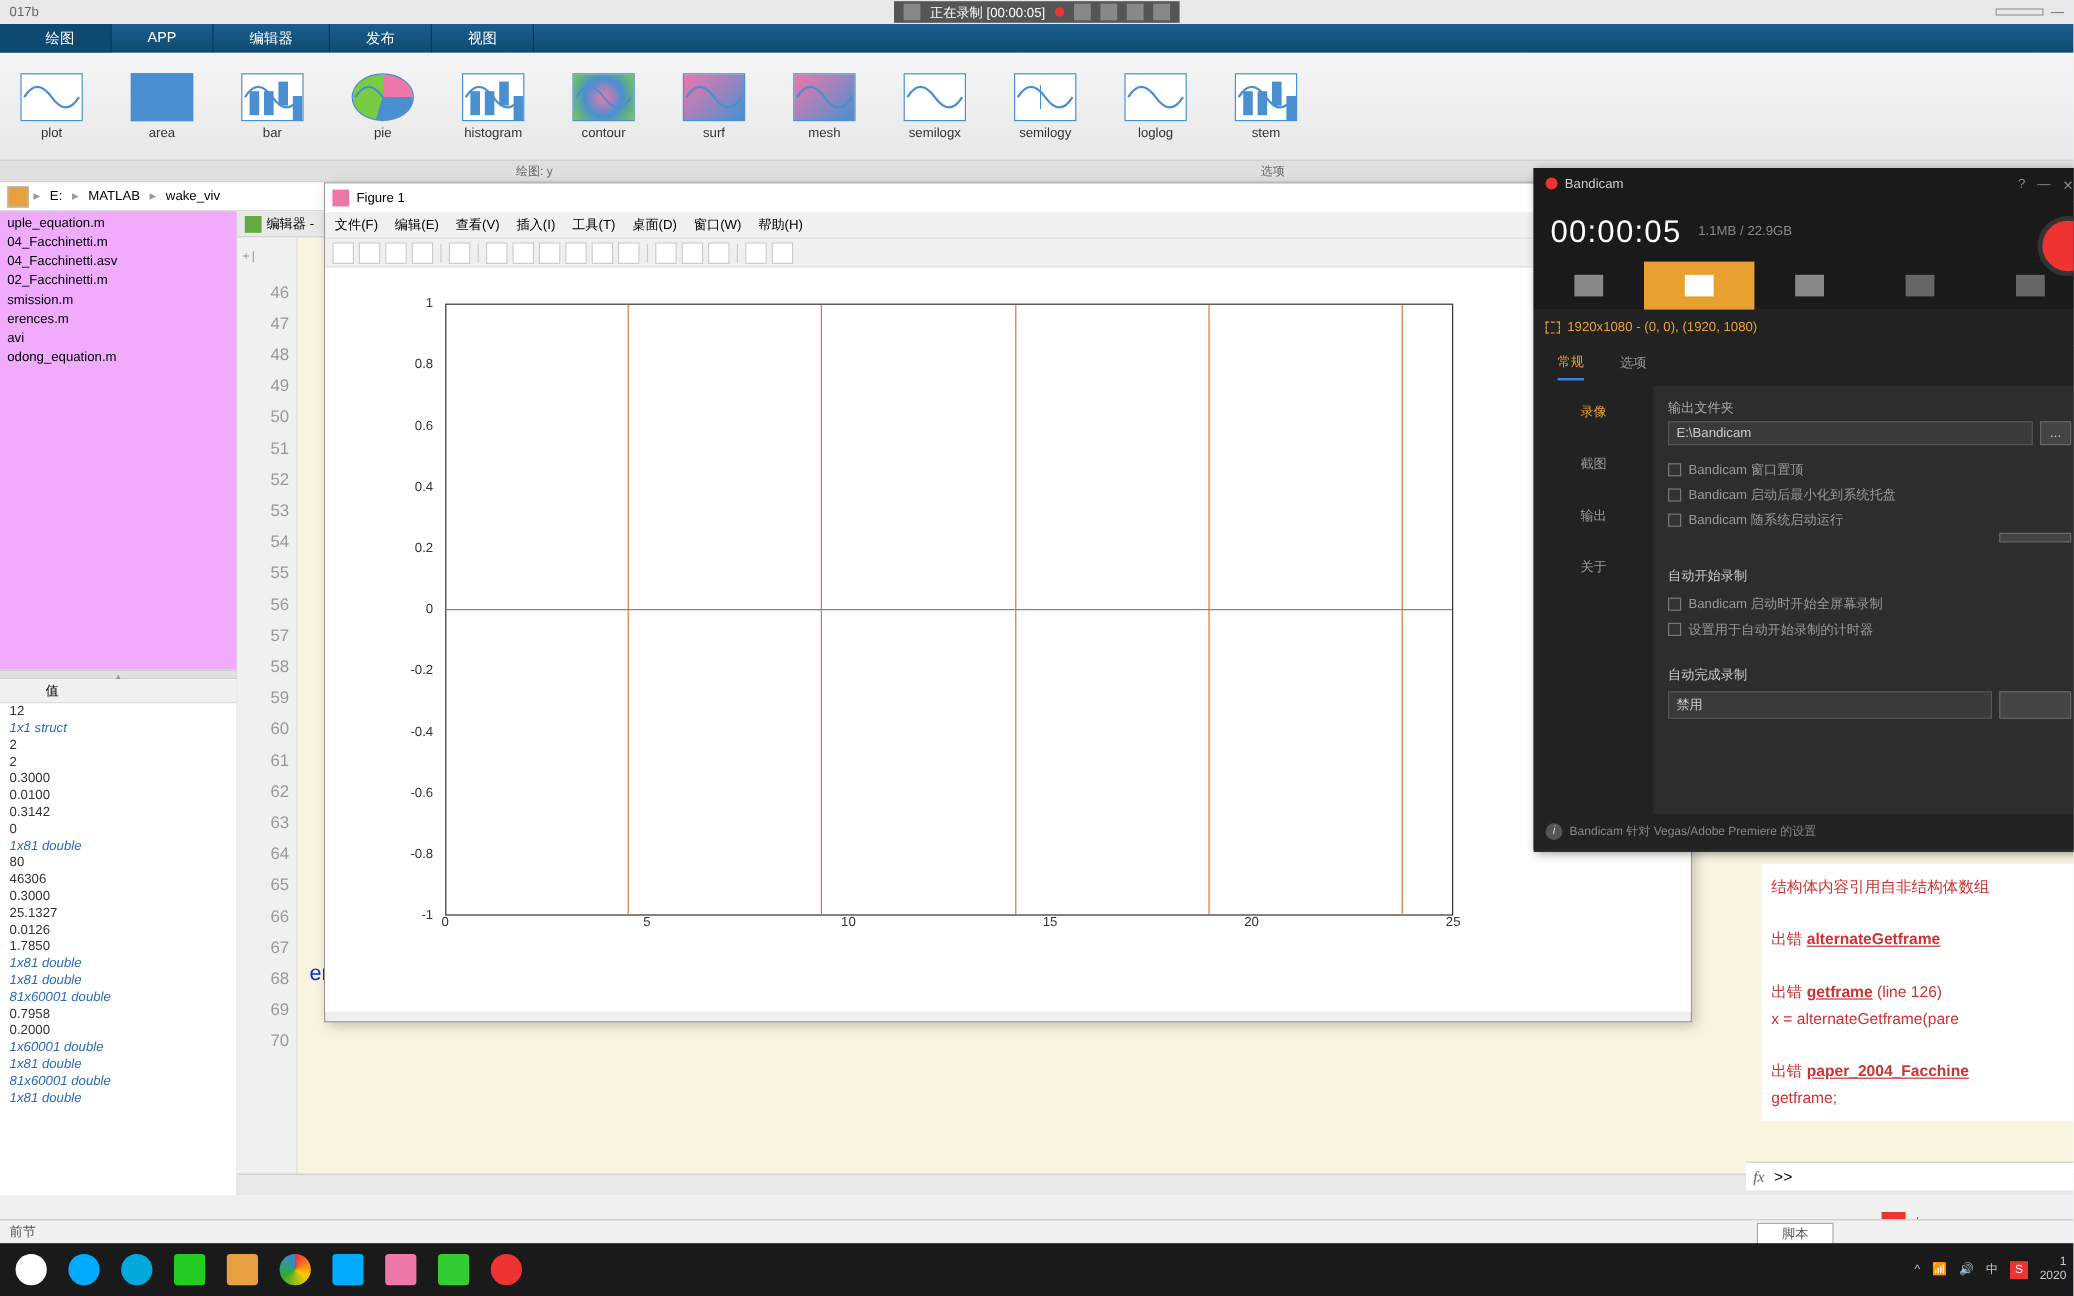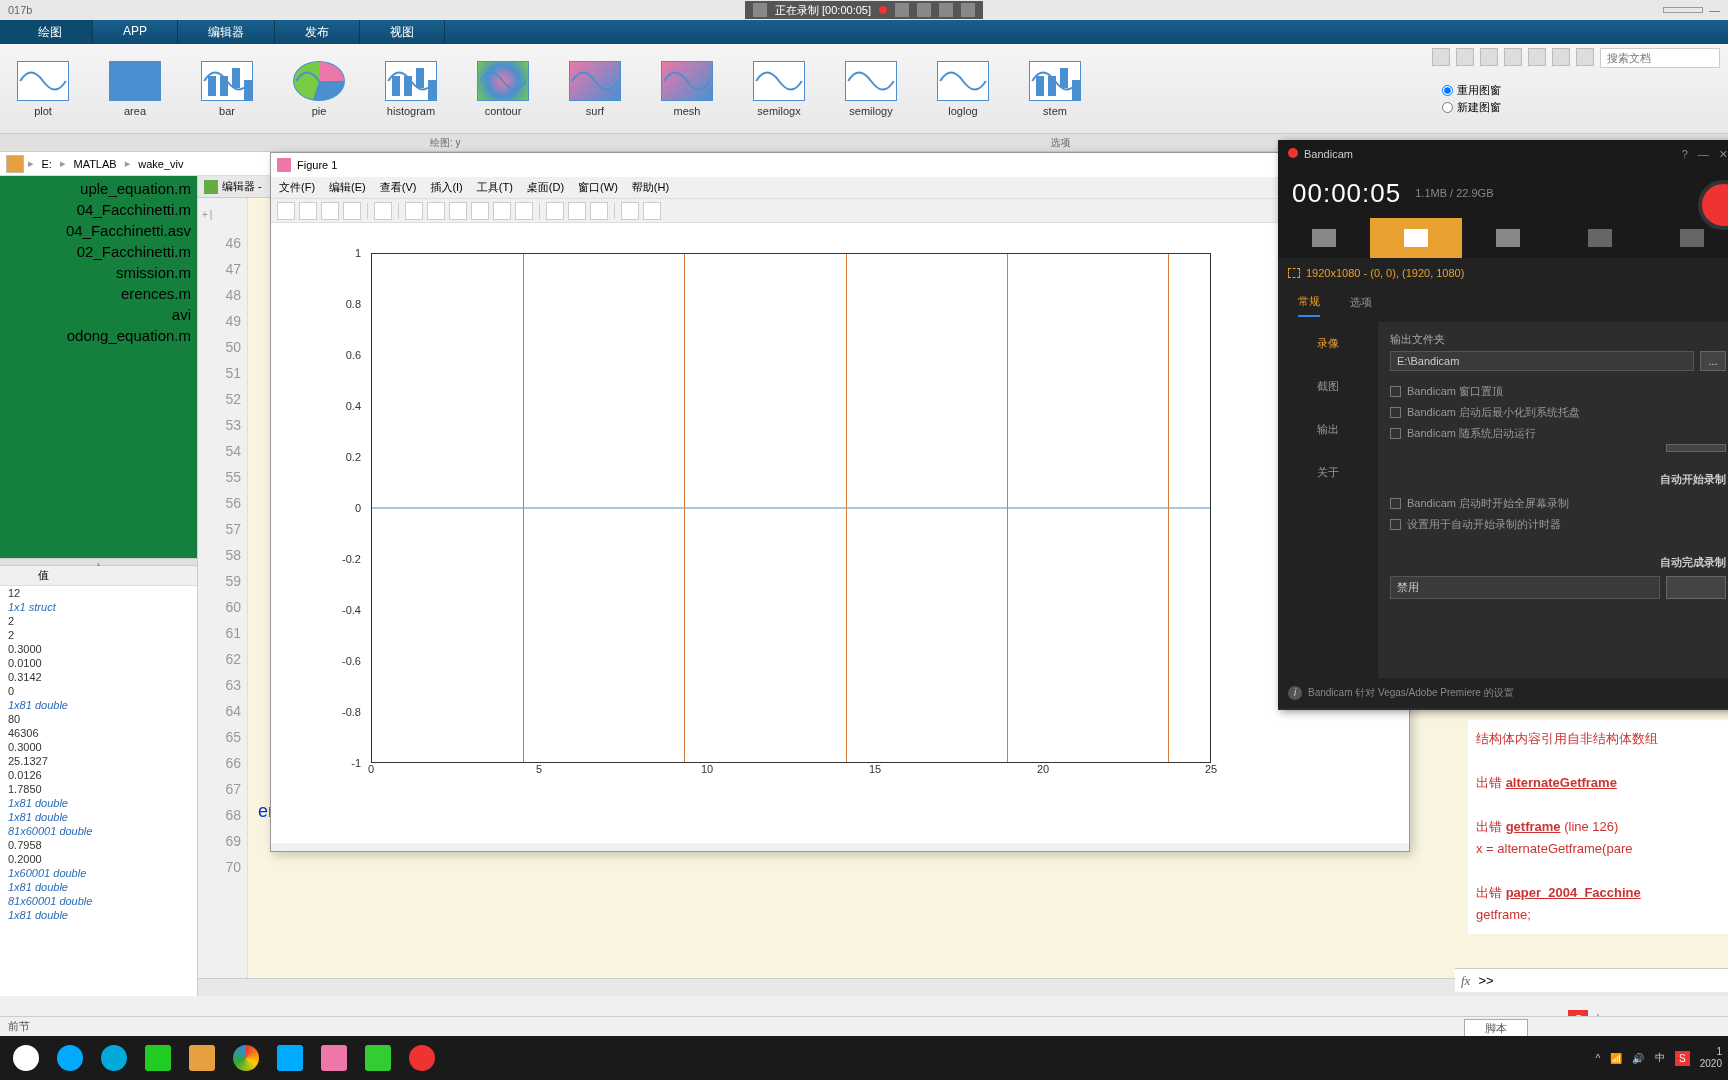--- a/index.html
+++ b/index.html
@@ -34,21 +34,21 @@
 .sub-ribbon span:first-child { margin-left: 430px;}
 
 
 .pathbar { height: 24px; background: #fff; border-bottom: 1px solid #ddd; display: flex; align-items: center; padding: 0 6px; gap: 4px; font-size: 11px; }
 .pathbar .seg { padding: 2px 4px; }
 .pathbar .arrow { color: #999; }
 
 
 .main { display: flex; height: 820px; }
 .left-panel { width: 198px; display: flex; flex-direction: column; border-right: 1px solid #ccc; }
-.file-list { flex: 1; background: #15803d; overflow: hidden; padding: 2px 4px; font-size: 15px; text-align: right; }
+.file-list { flex: 1; background: #f0abfc; overflow: hidden; padding: 2px 4px; font-size: 11px; }
 .file-list .item { padding: 2px 2px; white-space: nowrap; }
 .splitter { height: 8px; background: #e0e0e0; border-top:1px solid #ccc; border-bottom:1px solid #ccc; text-align:center; color:#999; font-size:9px;}
 .ws-panel { height: 430px; background: #fff; overflow: auto; }
 .ws-header { height: 20px; background: #f0f0f0; border-bottom: 1px solid #ddd; padding: 2px 8px; font-size: 11px; display:flex;}
 .ws-header span:first-child { width: 30px; }
 .ws-row { padding: 1px 8px; font-size: 11px; color: #333; }
 .ws-row.italic { color: #2a6bb8; font-style: italic; }
 
 
 .editor-area { flex: 1; display: flex; flex-direction: column; background: #fff; position: relative; }
@@ -104,21 +104,21 @@
 .bc-nav { width: 100px; background: #222; display: flex; flex-direction: column; }
 .bc-nav .item { padding: 14px 0; text-align: center; color: #999; }
 .bc-nav .item.active { color: #e8a030; }
 .bc-content { flex: 1; background: #2d2d2d; padding: 10px 12px; overflow: auto; }
 .bc-field-lbl { font-size: 11px; color: #aaa; margin-bottom: 4px; }
 .bc-input-row { display: flex; gap: 6px; margin-bottom: 10px; }
 .bc-input { flex: 1; background: #3a3a3a; border: 1px solid #555; padding: 3px 6px; color: #ccc; font-size: 11px; }
 .bc-btn { width: 26px; background: #444; border: 1px solid #666; color: #ccc; text-align: center; padding: 3px 0;}
 .bc-check { display: flex; align-items: center; gap: 6px; padding: 3px 0; color: #999; }
 .bc-check .box { width: 11px; height: 11px; border: 1px solid #777; background: #333; }
-.bc-section { font-size: 11px; color: #ccc; margin: 20px 0 6px; font-weight: bold; text-align: right;}
+.bc-section { font-size: 11px; color: #ccc; margin: 20px 0 6px; font-weight: normal;}
 .bc-footer { height: 30px; background: #222; display: flex; align-items: center; padding: 0 10px; color: #888; gap: 6px; font-size: 10px; }
 .bc-footer .info { width: 14px; height: 14px; border-radius: 50%; background: #555; color:#ccc; text-align:center; line-height:14px; font-style:italic;}
 
 
 .cmd-area { position: absolute; right: 0; top: 720px; width: 260px; background: #fff; padding: 8px; font-size: 13px; line-height: 22px; }
 .cmd-area .err { color: #cc3333; }
 .cmd-area .link { color: #cc3333; text-decoration: underline; font-weight: bold;}
 .fx-bar { position: absolute; left: 1455px; top: 968px; width: 280px; height: 24px; border-top: 1px solid #ccc; display: flex; align-items: center; padding: 0 6px; font-size: 13px; background:#fff;}
 .fx-bar .fx { font-style: italic; font-family: serif; margin-right: 8px; color:#666;}
 
@@ -239,43 +239,20 @@
           </svg></div>
         <div class="lbl">loglog</div>
       </div>
       <div class="plot-btn">
         <div class="icon i-bar"><svg class="sine" viewBox="0 0 52 40">
             <path d="M2,20 Q13,2 26,20 T50,20" fill="none" stroke="#4a90d0" stroke-width="2"></path>
           </svg></div>
         <div class="lbl">stem</div>
       </div>
     </div>
-  <div class="ribbon-right">
-    <div class="toolbar-icons">
-      <span class="mini-icon"></span>
-      <span class="mini-icon"></span>
-      <span class="mini-icon"></span>
-      <span class="mini-icon"></span>
-      <span class="mini-icon"></span>
-      <span class="mini-icon"></span>
-      <span class="mini-icon"></span>
-      <input class="search-box" placeholder="搜索文档" style="">
-    </div>
-    <div class="radio-group">
-      <label class="radio-item">
-          <input type="radio" checked="" style="">
-          <span>重用图窗</span>
-        </label>
-      <label class="radio-item">
-          <input type="radio" style="">
-          <span>新建图窗</span>
-        </label>
-    </div>
-    <div></div>
-  </div>
 </div>
 <div class="sub-ribbon">
   <span>绘图: y</span>
   <span style="margin-left:590px">选项</span>
 </div>
 
 <div class="pathbar">
   <span class="mini-icon" style="background:#e7a040"></span>
   <span class="arrow">▸</span>
   <span class="seg">E:</span>

